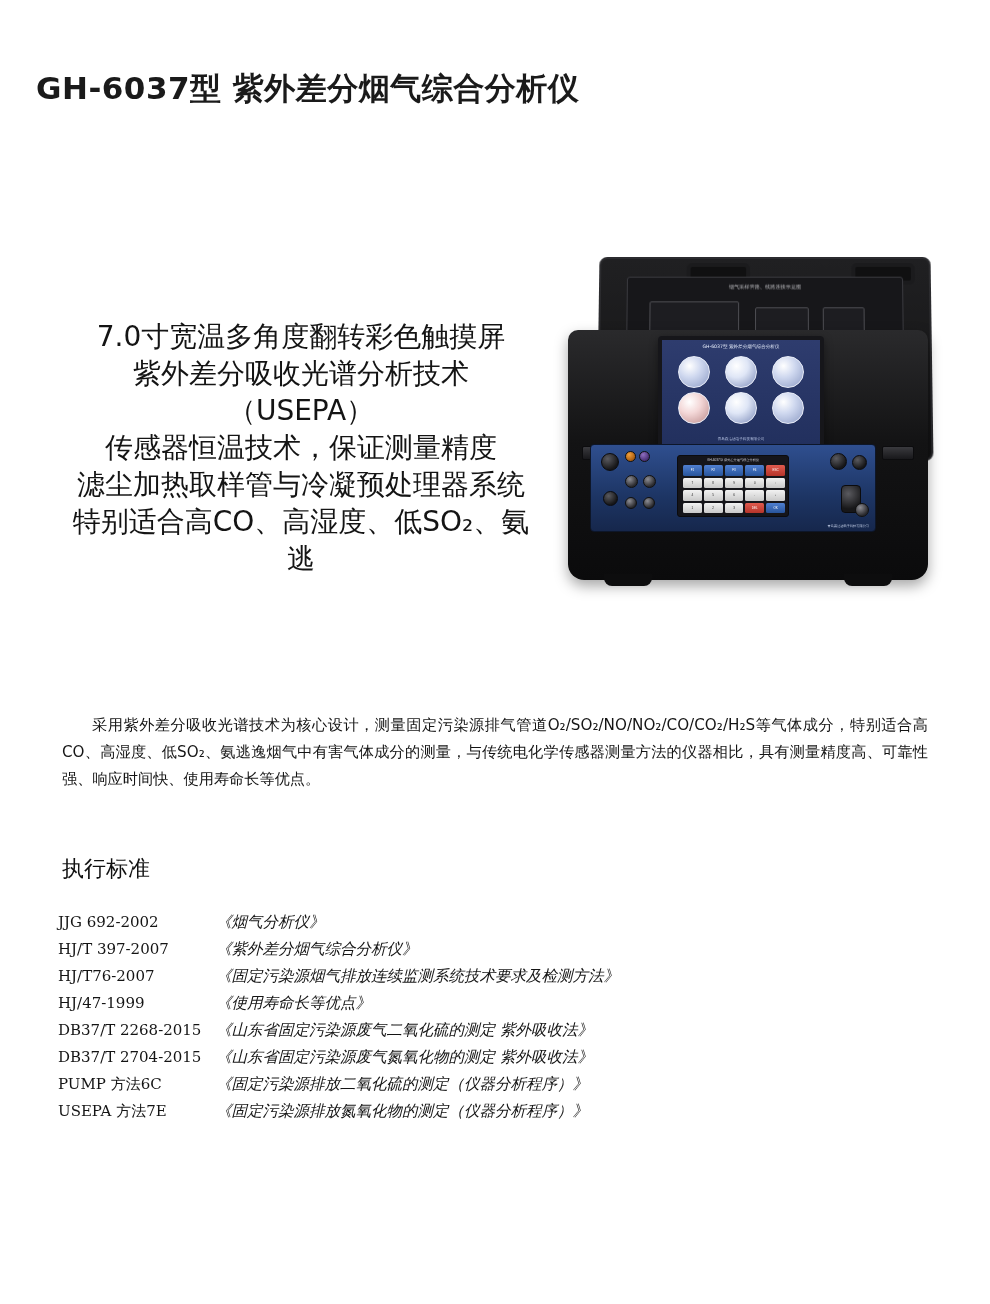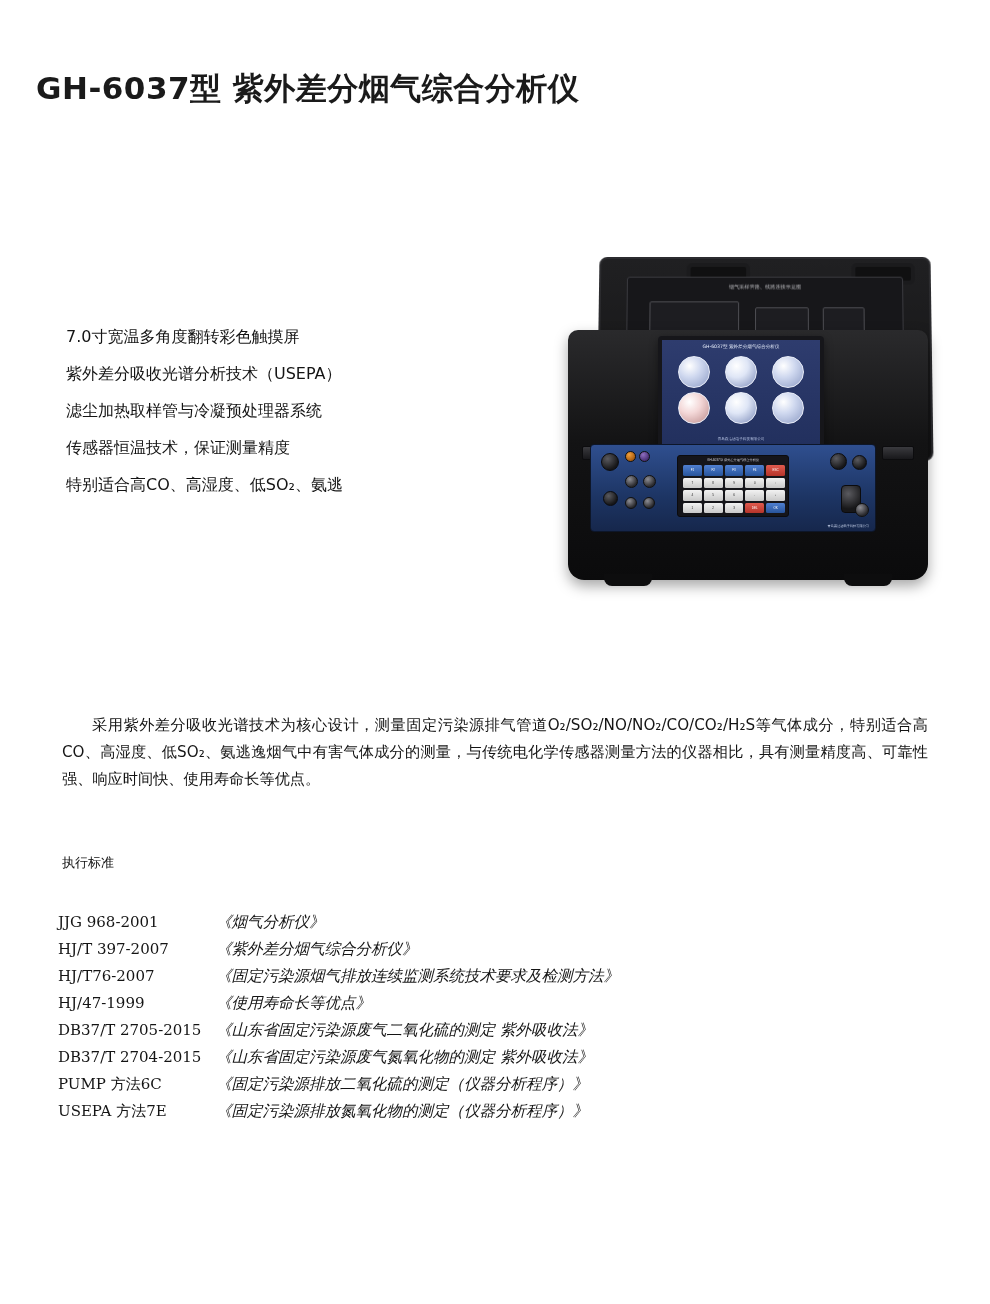--- a/index.html
+++ b/index.html
@@ -27,24 +27,25 @@
     white-space: nowrap;
     font-family: "DejaVu Sans", sans-serif;
   }
 
   
   #features {
     position: absolute;
     left: 66px;
     top: 318px;
     width: 470px;
-    font-size: 16px;
+    font-size: 28px;
     line-height: 37px;
     font-family: "DejaVu Sans", sans-serif;
     color: #141414;
+    text-align: center;
   }
   #features .fline { white-space: normal; }
 
   
   #product-photo {
     position: absolute;
     left: 540px;
     top: 232px;
     width: 420px;
     height: 360px;
@@ -62,21 +63,21 @@
     text-indent: 30px;
     font-family: "DejaVu Sans", sans-serif;
     color: #141414;
   }
 
   
   #standards-heading {
     position: absolute;
     left: 62px;
     top: 854px;
-    font-size: 13px;
+    font-size: 22px;
     font-family: "DejaVu Sans", sans-serif;
     color: #111;
   }
   #standards-table {
     position: absolute;
     left: 58px;
     top: 908px;
     width: 820px;
     border-collapse: collapse;
     font-size: 15.5px;
@@ -315,22 +316,22 @@
   }
 </style>
 </head>
 <body>
 
 <div id="page-title">GH-6037型 紫外差分烟气综合分析仪</div>
 
 <div id="features">
   <div class="fline">7.0寸宽温多角度翻转彩色触摸屏</div>
   <div class="fline">紫外差分吸收光谱分析技术（USEPA）</div>
+  <div class="fline">传感器恒温技术，保证测量精度</div>
   <div class="fline">滤尘加热取样管与冷凝预处理器系统</div>
-  <div class="fline">传感器恒温技术，保证测量精度</div>
   <div class="fline">特别适合高CO、高湿度、低SO₂、氨逃</div>
 </div>
 
 <div id="product-photo">
 
   <div class="case-lid">
     <div class="handle left"></div>
     <div class="handle right"></div>
     <div class="lid-inner">
       <div class="lid-label">烟气采样管路、线路连接示意图</div>
@@ -407,37 +408,37 @@
   </div>
 </div>
 
 <div id="description">采用紫外差分吸收光谱技术为核心设计，测量固定污染源排气管道O₂/SO₂/NO/NO₂/CO/CO₂/H₂S等气体成分，特别适合高CO、高湿度、低SO₂、氨逃逸烟气中有害气体成分的测量，与传统电化学传感器测量方法的仪器相比，具有测量精度高、可靠性强、响应时间快、使用寿命长等优点。</div>
 
 <div id="standards-heading">执行标准</div>
 
 <table id="standards-table">
   <tbody>
     <tr>
-      <td class="code">JJG 968-2001</td>
+      <td class="code">JJG 692-2002</td>
       <td class="title">《烟气分析仪》</td>
     </tr>
     <tr>
       <td class="code">HJ/T 397-2007</td>
       <td class="title">《紫外差分烟气综合分析仪》</td>
     </tr>
     <tr>
       <td class="code">HJ/T76-2007</td>
       <td class="title">《固定污染源烟气排放连续监测系统技术要求及检测方法》</td>
     </tr>
     <tr>
       <td class="code">HJ/47-1999</td>
       <td class="title">《使用寿命长等优点》</td>
     </tr>
     <tr>
-      <td class="code">DB37/T 2705-2015</td>
+      <td class="code">DB37/T 2268-2015</td>
       <td class="title">《山东省固定污染源废气二氧化硫的测定 紫外吸收法》</td>
     </tr>
     <tr>
       <td class="code">DB37/T 2704-2015</td>
       <td class="title">《山东省固定污染源废气氮氧化物的测定 紫外吸收法》</td>
     </tr>
     <tr>
       <td class="code">PUMP 方法6C</td>
       <td class="title">《固定污染源排放二氧化硫的测定（仪器分析程序）》</td>
     </tr>

